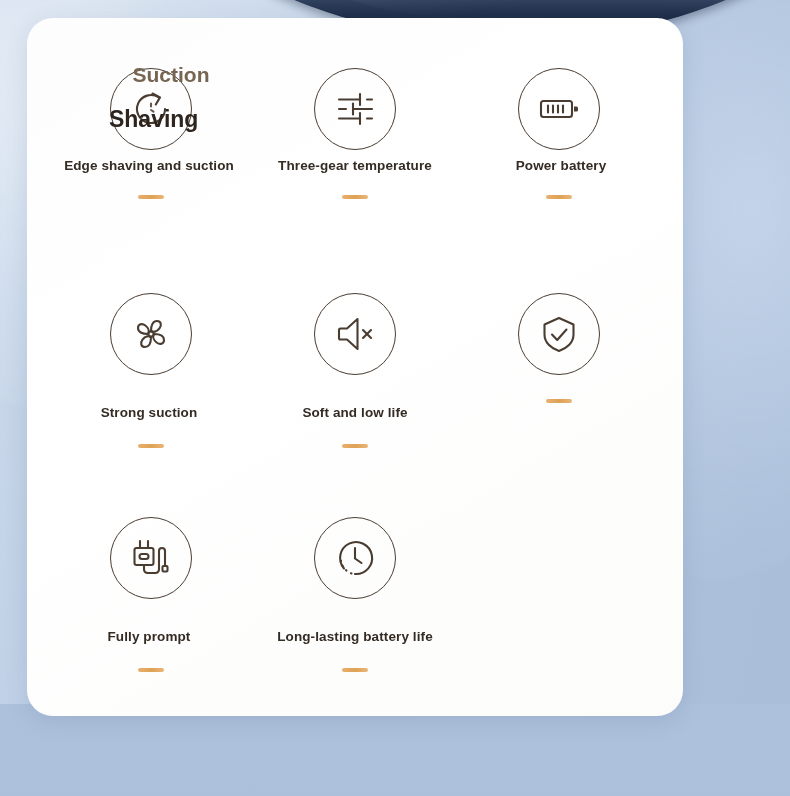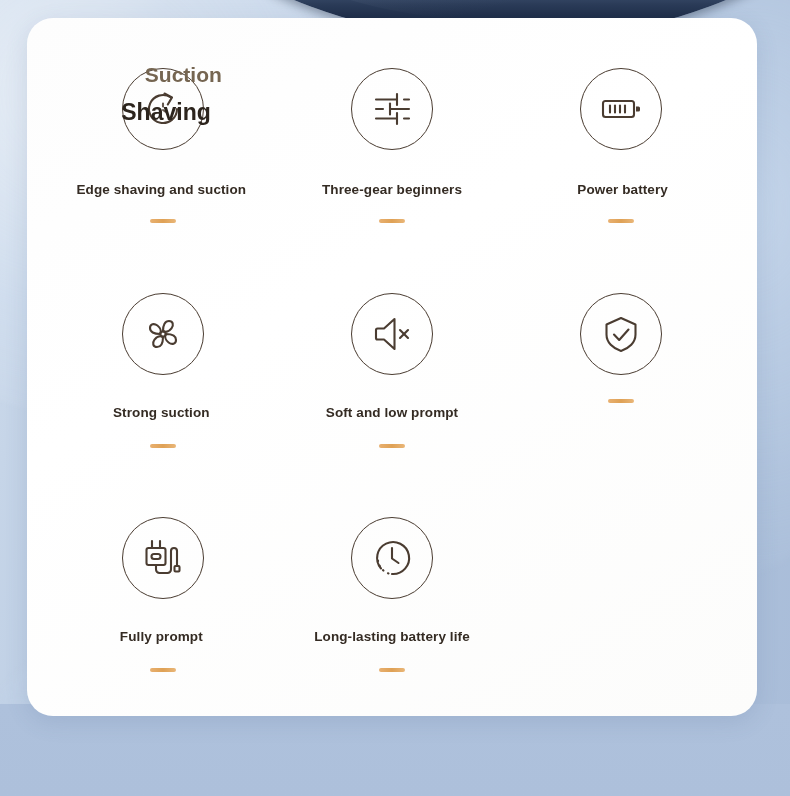--- a/index.html
+++ b/index.html
@@ -117,21 +117,21 @@
     bottom: 0;
     height: 92px;
     background: linear-gradient(180deg, #aec1dc 0%, #adc0db 100%);
   }
 
   
   #feature-card {
     position: absolute;
     left: 27px;
     top: 18px;
-    width: 730px;
+    width: 656px;
     height: 698px;
     border-radius: 26px;
     background: linear-gradient(150deg, #fdfdfd 0%, #ffffff 40%, #fcfcfb 100%);
     box-shadow: 0 6px 22px rgba(74,100,140,0.16);
     overflow: hidden;
   }
 
   .grid {
     position: absolute;
     inset: 0;
@@ -193,32 +193,32 @@
 
   .overlay-suction {
     top: 32px;
     left: 50%;
     transform: translateX(-24%);
     font-size: 21px;
     color: #756551;
   }
 
   .overlay-shaving {
-    top: 69px;
+    top: 76px;
     left: 50%;
     transform: translateX(-47%);
     font-size: 23px;
     color: #2c241d;
   }
 
   
   .col-1 .feature-label { transform: translateX(-2px); }
   .col-3 .feature-label { transform: translateX(2px); }
 
-  .r1 .feature-label { margin-top: 32px; }
+  .r1 .feature-label { margin-top: 8px; }
   .r1 .divider { margin-top: 22px; }
 </style>
 </head>
 <body>
 
 <div id="bg-root">
   <div class="bg-base"></div>
   <div class="bg-swoosh-a"></div>
   <div class="bg-swoosh-b"></div>
   <div class="bg-swoosh-c"></div>
@@ -251,21 +251,21 @@
           <line x1="37" y1="15.5" x2="42" y2="15.5"></line>
           <line x1="30" y1="10" x2="30" y2="21"></line>
           <line x1="9" y1="25" x2="16" y2="25"></line>
           <line x1="23" y1="25" x2="42" y2="25"></line>
           <line x1="23" y1="19.5" x2="23" y2="30.5"></line>
           <line x1="9" y1="34.5" x2="30" y2="34.5"></line>
           <line x1="37" y1="34.5" x2="42" y2="34.5"></line>
           <line x1="30" y1="29" x2="30" y2="40"></line>
         </svg>
       </div>
-      <div class="feature-label">Three-gear beginners</div>
+      <div class="feature-label">Three-gear temperature</div>
       <div class="divider"></div>
     </div>
 
     <div class="feature r1 col-3">
       <div class="icon-circle">
         <svg width="52" height="52" viewBox="0 0 52 52" fill="none" stroke="#4a3c31" stroke-width="2.1" stroke-linecap="round" stroke-linejoin="round">
           <rect x="8" y="18" width="31" height="16" rx="2.5"></rect>
           <path d="M41 23.5h2.5a1.5 1.5 0 0 1 1.5 1.5v2a1.5 1.5 0 0 1-1.5 1.5H41z" fill="#4a3c31" stroke="none"></path>
           <line x1="15" y1="22.5" x2="15" y2="29.5"></line>
           <line x1="20" y1="22.5" x2="20" y2="29.5"></line>
@@ -292,21 +292,21 @@
     </div>
 
     <div class="feature col-2">
       <div class="icon-circle">
         <svg width="50" height="50" viewBox="0 0 50 50" fill="none" stroke="#4a3c31" stroke-width="2.1" stroke-linecap="round" stroke-linejoin="round">
           <path d="M27.5 10 17 19.5H10.5a1.5 1.5 0 0 0-1.5 1.5v8a1.5 1.5 0 0 0 1.5 1.5H17L27.5 40z"></path>
           <line x1="33" y1="21" x2="41" y2="29"></line>
           <line x1="41" y1="21" x2="33" y2="29"></line>
         </svg>
       </div>
-      <div class="feature-label">Soft and low prompt</div>
+      <div class="feature-label">Soft and low life</div>
       <div class="divider"></div>
     </div>
 
     <div class="feature col-3">
       <div class="icon-circle">
         <svg width="48" height="48" viewBox="0 0 48 48" fill="none" stroke="#4a3c31" stroke-width="2.1" stroke-linecap="round" stroke-linejoin="round">
           <path d="M24 8 9.5 14.5v10C9.5 32.5 16 38.5 24 41c8-2.5 14.5-8.5 14.5-16.5v-10z"></path>
           <path d="M17 24.5 22.2 30 31.5 19.5"></path>
         </svg>
       </div>

